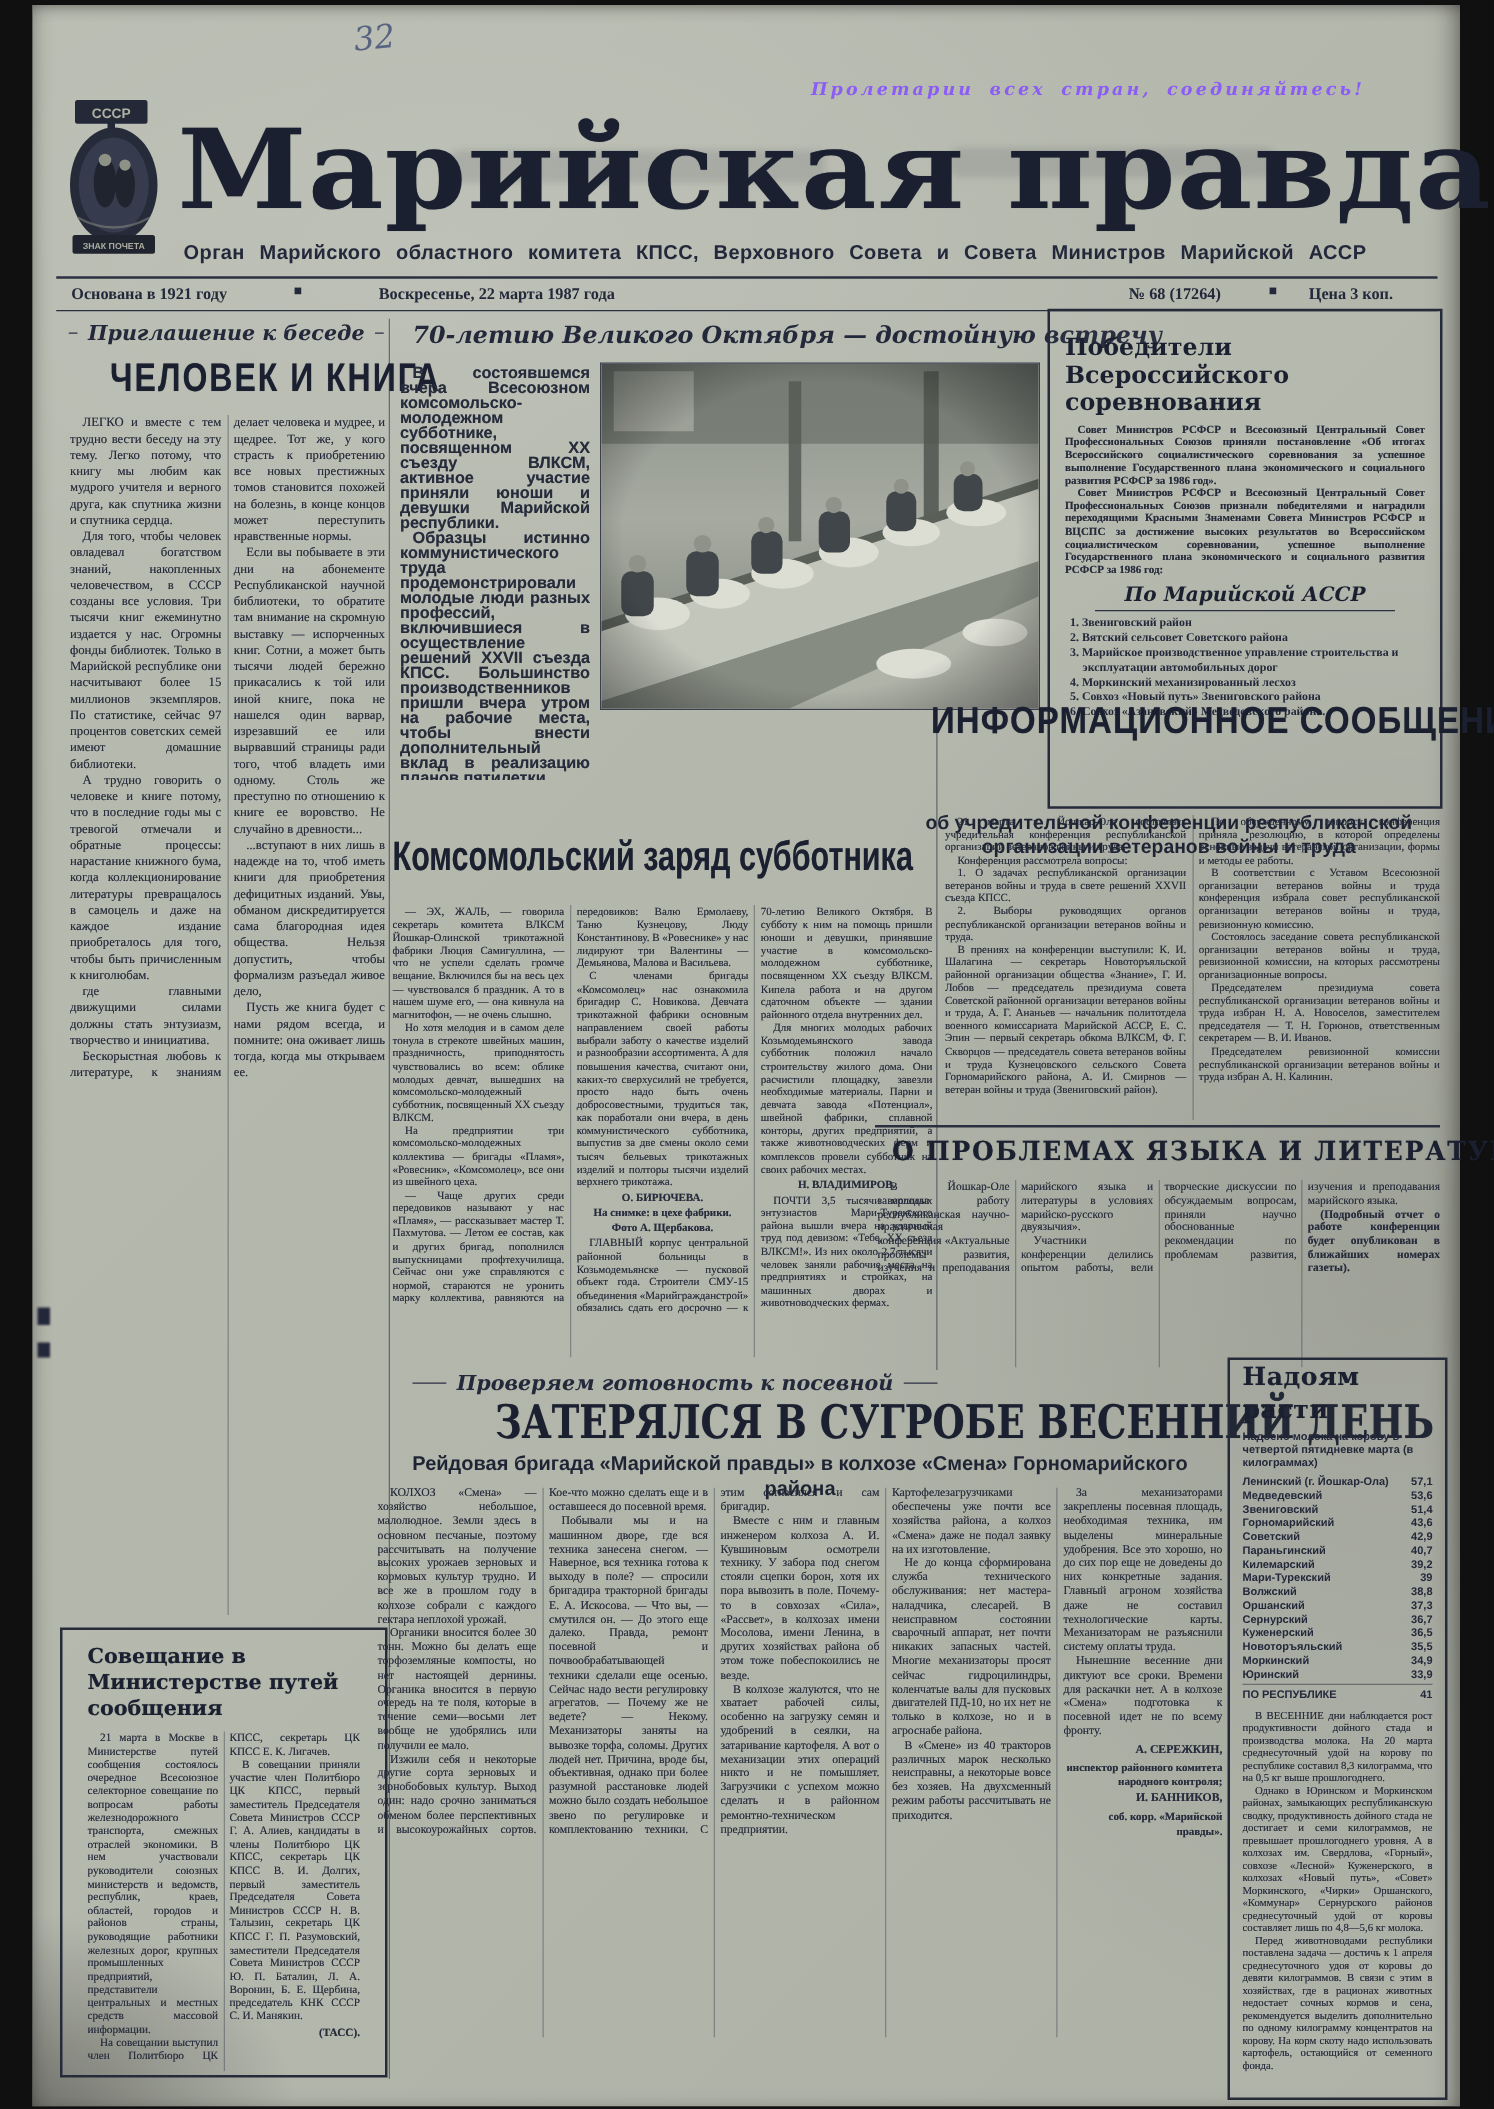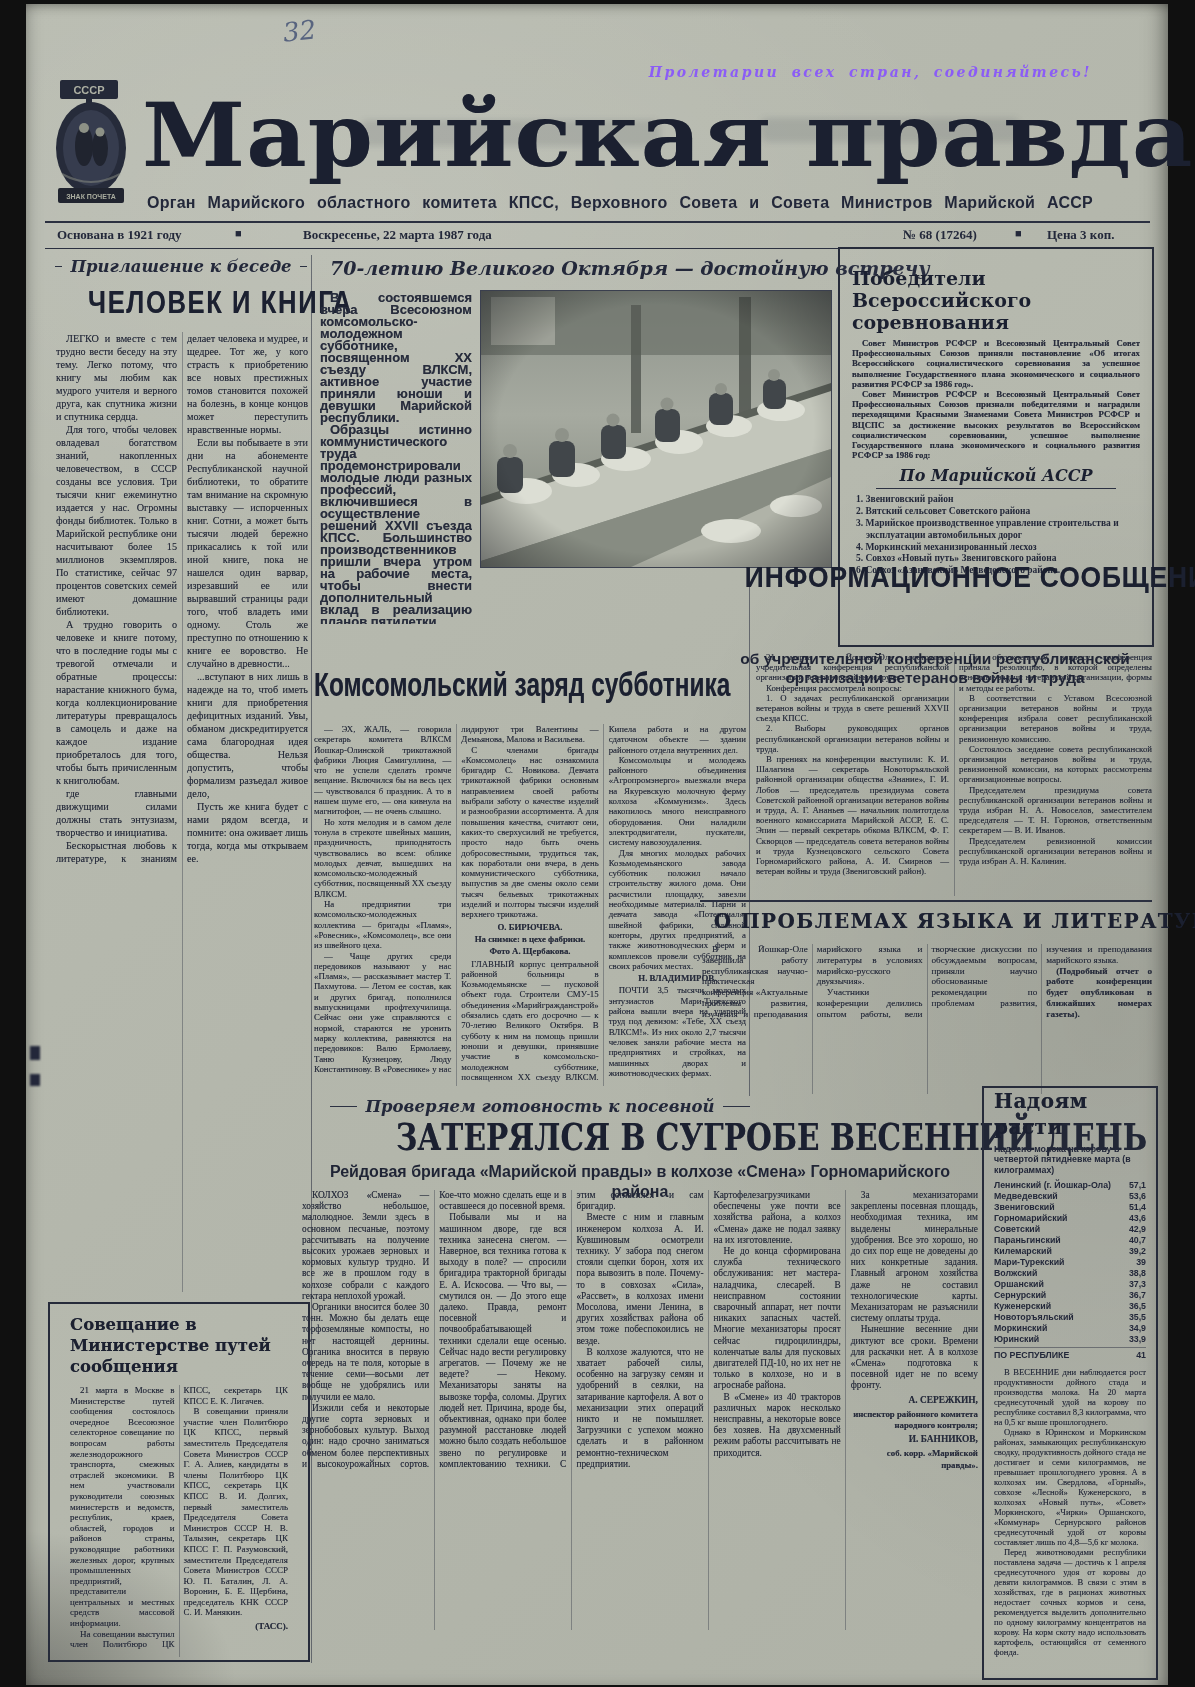--- a/index.html
+++ b/index.html
@@ -207,21 +207,20 @@
   <div class="art cols" style="left:314px;top:724px;width:432px;height:362px;column-count:3;font-size:8.8px;line-height:10.3px;">
     <p>— ЭХ, ЖАЛЬ, — говорила секретарь комитета ВЛКСМ Йошкар-Олинской трикотажной фабрики Люция Самигуллина, — что не успели сделать громче вещание. Включился бы на весь цех — чувствовался б праздник. А то в нашем шуме его, — она кивнула на магнитофон, — не очень слышно.</p>
     <p>Но хотя мелодия и в самом деле тонула в стрекоте швейных машин, праздничность, приподнятость чувствовались во всем: облике молодых девчат, вышедших на комсомольско-молодежный субботник, посвященный XX съезду ВЛКСМ.</p>
     <p>На предприятии три комсомольско-молодежных коллектива — бригады «Пламя», «Ровесник», «Комсомолец», все они из швейного цеха.</p>
     <p>— Чаще других среди передовиков называют у нас «Пламя», — рассказывает мастер Т. Пахмутова. — Летом ее состав, как и других бригад, пополнился выпускницами профтехучилища. Сейчас они уже справляются с нормой, стараются не уронить марку коллектива, равняются на передовиков: Валю Ермолаеву, Таню Кузнецову, Люду Константинову. В «Ровеснике» у нас лидируют три Валентины — Демьянова, Малова и Васильева.</p>
     <p>С членами бригады «Комсомолец» нас ознакомила бригадир С. Новикова. Девчата трикотажной фабрики основным направлением своей работы выбрали заботу о качестве изделий и разнообразии ассортимента. А для повышения качества, считают они, каких-то сверхусилий не требуется, просто надо быть очень добросовестными, трудиться так, как поработали они вчера, в день коммунистического субботника, выпустив за две смены около семи тысяч бельевых трикотажных изделий и полторы тысячи изделий верхнего трикотажа.</p>
     <span class="byl">О. БИРЮЧЕВА.</span>
     <span class="byl">На снимке: в цехе фабрики.</span>
     <span class="byl">Фото А. Щербакова.</span>
     <p>ГЛАВНЫЙ корпус центральной районной больницы в Козьмодемьянске — пусковой объект года. Строители СМУ-15 объединения «Марийгражданстрой» обязались сдать его досрочно — к 70-летию Великого Октября. В субботу к ним на помощь пришли юноши и девушки, принявшие участие в комсомольско-молодежном субботнике, посвященном XX съезду ВЛКСМ. Кипела работа и на другом сдаточном объекте — здании районного отдела внутренних дел.</p>
-    <p>Комсомольцы и молодежь районного объединения «Агропромэнерго» выезжали вчера на Якуревскую молочную ферму колхоза «Коммунизм». Здесь накопилось много неисправного оборудования. Они наладили электродвигатели, пускатели, систему навозоудаления.</p>
     <p>Для многих молодых рабочих Козьмодемьянского завода субботник положил начало строительству жилого дома. Они расчистили площадку, завезли необходимые материалы. Парни и девчата завода «Потенциал», швейной фабрики, сплавной конторы, других предприятий, а также животноводческих ферм и комплексов провели субботник на своих рабочих местах.</p>
     <span class="byl">Н. ВЛАДИМИРОВ.</span>
     <p>ПОЧТИ 3,5 тысячи молодых энтузиастов Мари-Турекского района вышли вчера на ударный труд под девизом: «Тебе, XX съезд ВЛКСМ!». Из них около 2,7 тысячи человек заняли рабочие места на предприятиях и стройках, на машинных дворах и животноводческих фермах.</p>
 
   </div>
 
   <div style="position:absolute;left:712px;top:558px;width:440px;text-align:center;">
     <span class="cond hl" style="font:bold 30px/38px 'Liberation Sans',sans-serif;letter-spacing:1px;transform:scaleX(.88);">ИНФОРМАЦИОННОЕ СООБЩЕНИЕ</span>
   </div>
   <div style="position:absolute;left:730px;top:602px;width:410px;text-align:center;font:bold 15.5px/19px 'Liberation Sans',sans-serif;color:#1f2435;margin-top:47px;">об учредительной конференции республиканской организации ветеранов войны и труда</div>

